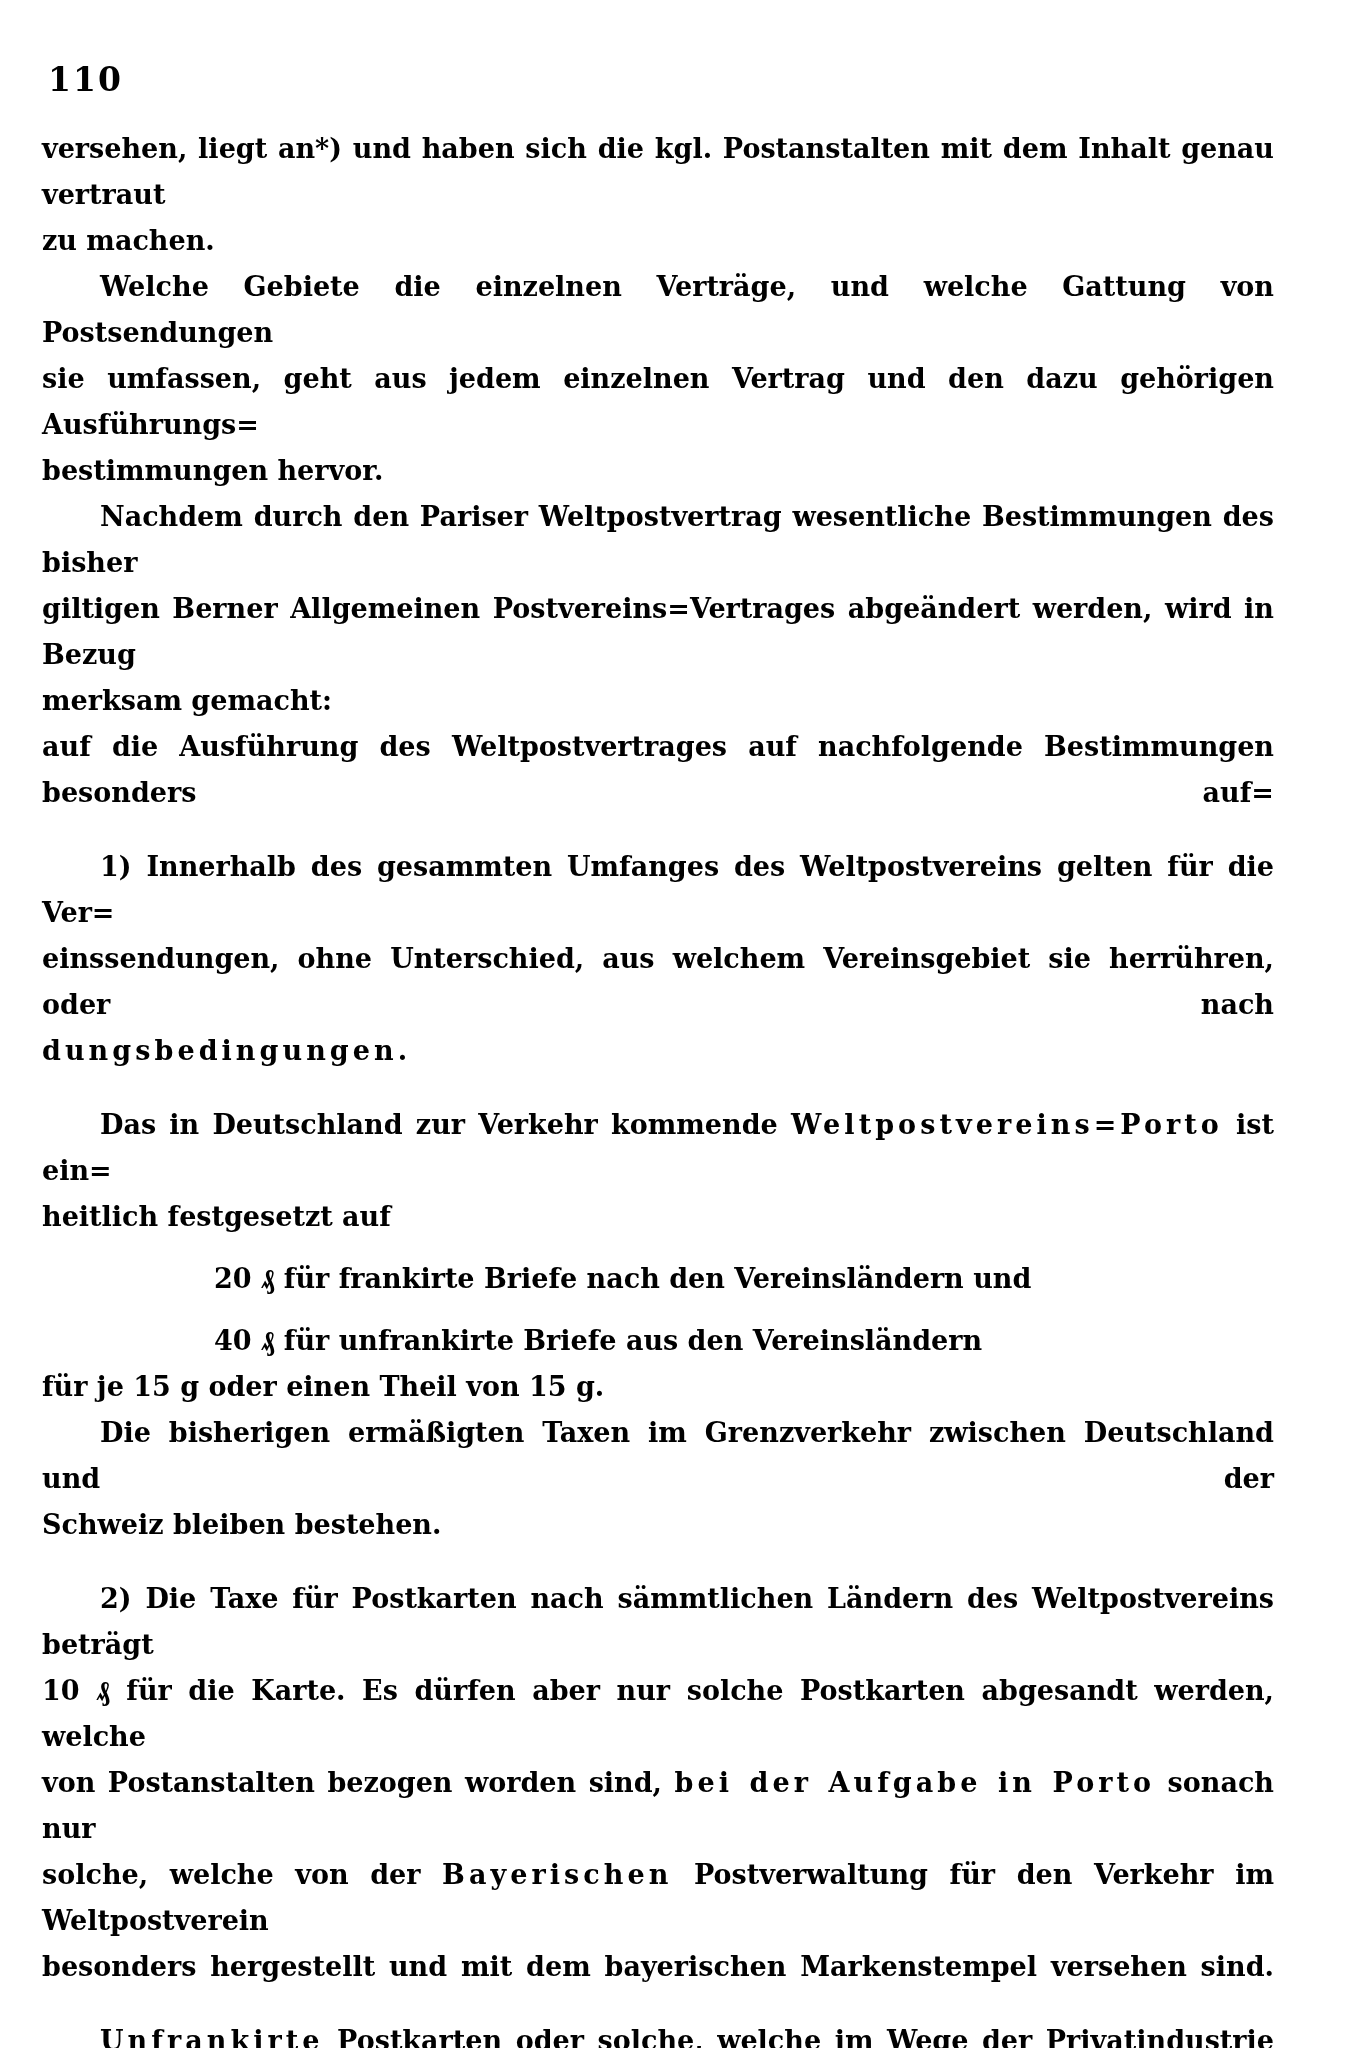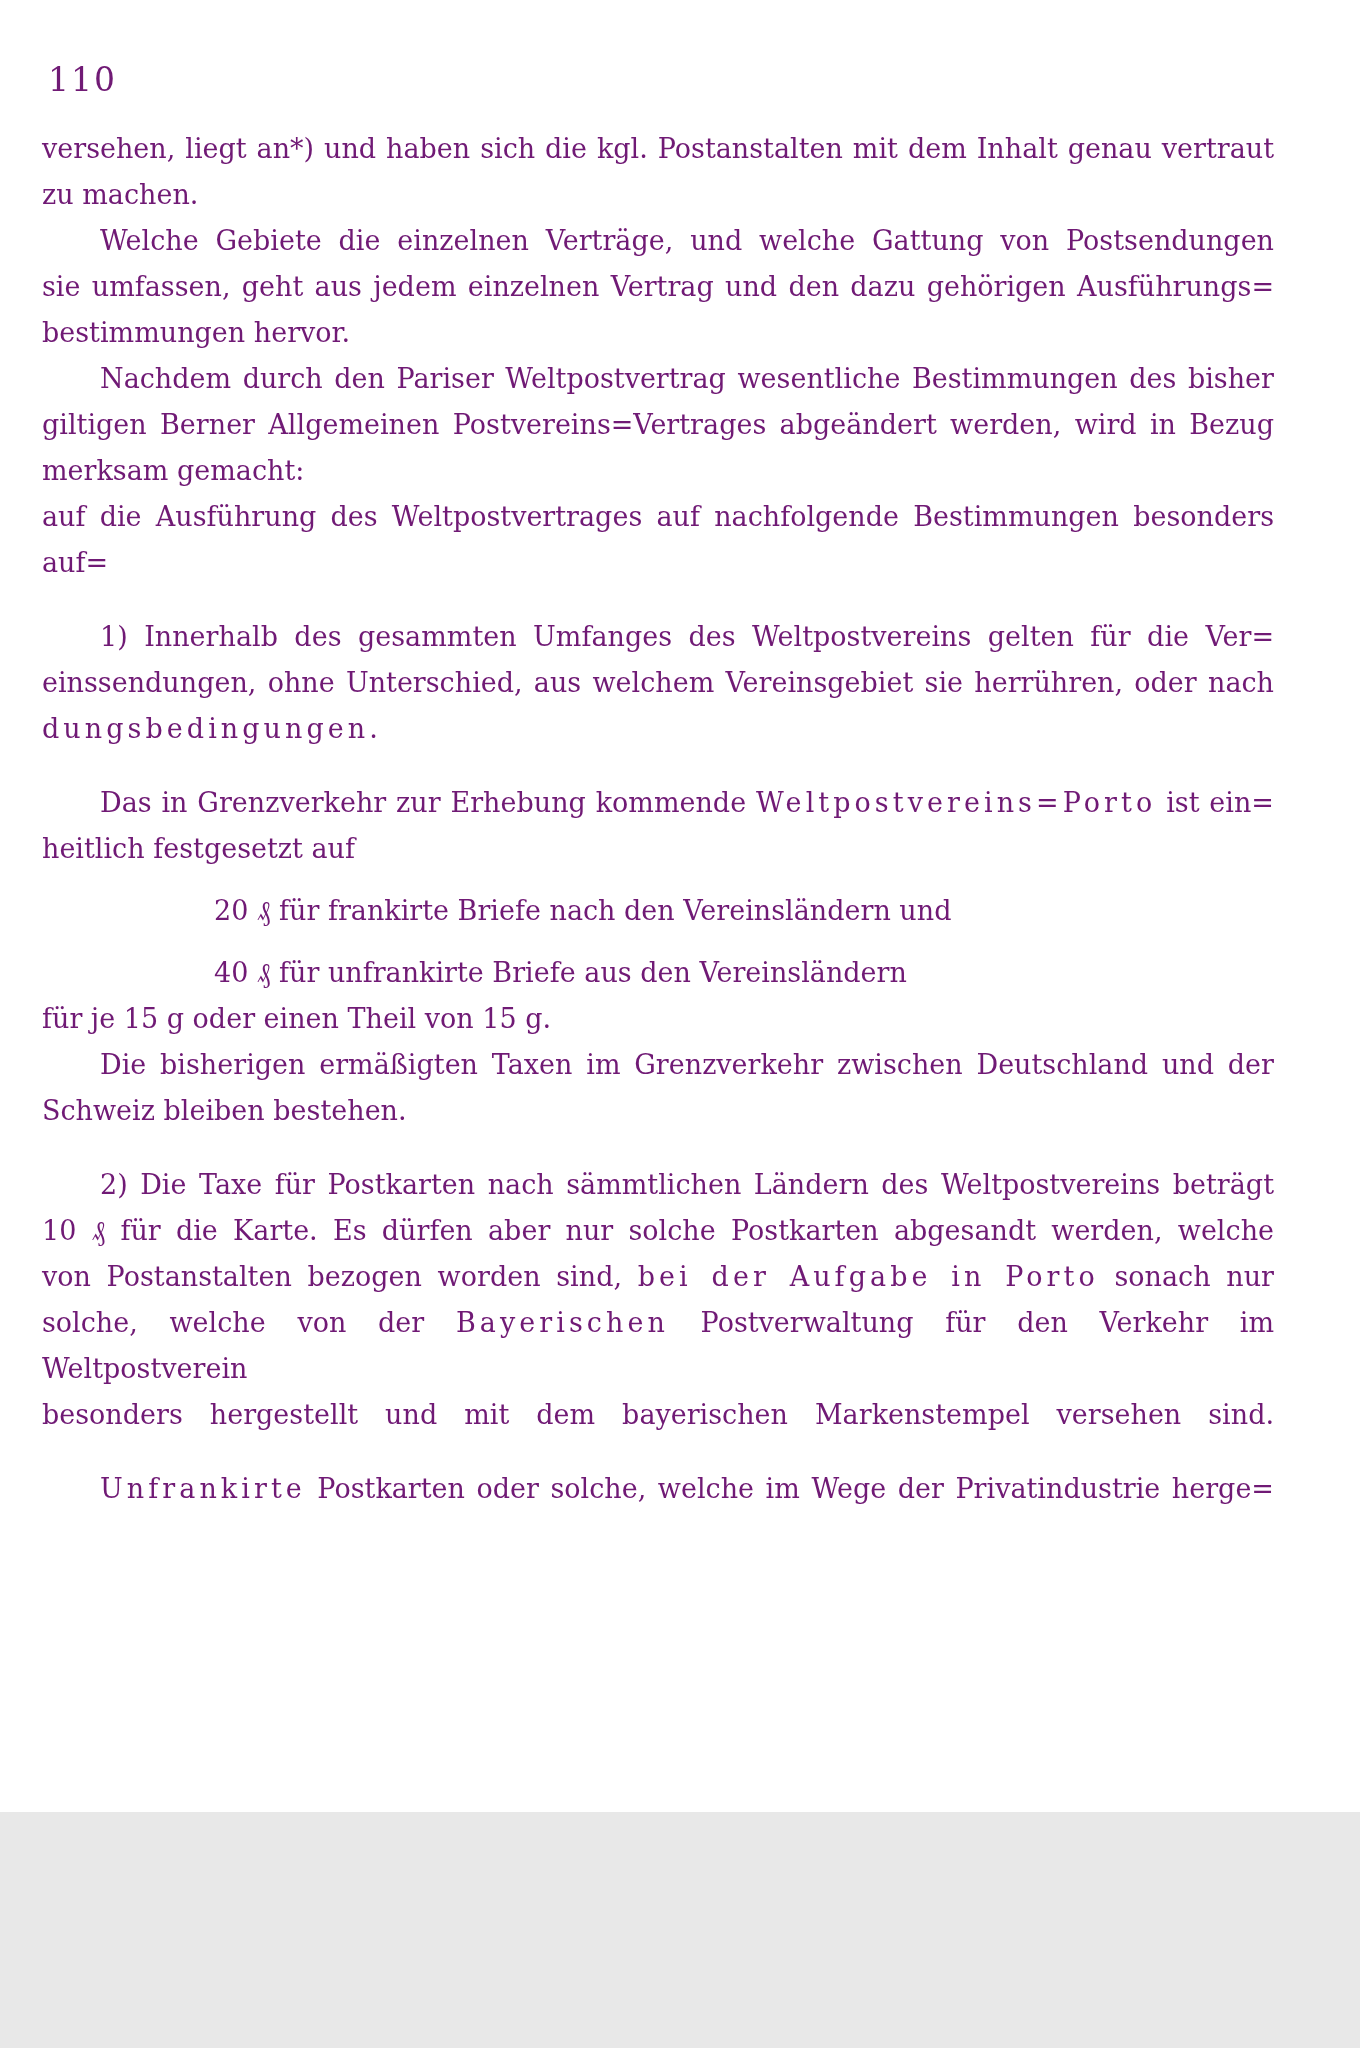--- a/index.html
+++ b/index.html
@@ -1,22 +1,22 @@
 <!DOCTYPE html>
 <html><head>
 <meta charset="utf-8">
 <style>
   html,body { margin:0; padding:0; background:#e8e8e8; }
   .page {
     position:relative;
-    width:1360px; height:1812px;
+    width:1360px; height:2048px;
     background:#ffffff;
-    color:#701a75;
+    color:#000000;
     font-family:"DejaVu Serif", serif;
-    font-weight:400;
+    font-weight:700;
     overflow:hidden;
   }
   .pagenum {
     position:absolute;
     left:48px; top:60px;
     font-size:33px;
     letter-spacing:2px;
   }
   .text-block {
     position:absolute;
@@ -43,21 +43,21 @@
       <div class="line ind j"><span>Welche Gebiete die einzelnen Verträge, und welche Gattung von Postsendungen</span></div>
       <div class="line j"><span>sie umfassen, geht aus jedem einzelnen Vertrag und den dazu gehörigen Ausführungs=</span></div>
       <div class="line"><span>bestimmungen hervor.</span></div>
       <div class="line ind j"><span>Nachdem durch den Pariser Weltpostvertrag wesentliche Bestimmungen des bisher</span></div>
       <div class="line j"><span>giltigen Berner Allgemeinen Postvereins=Vertrages abgeändert werden, wird in Bezug</span></div>
       <div class="line"><span>merksam gemacht:</span></div>
       <div class="line j"><span>auf die Ausführung des Weltpostvertrages auf nachfolgende Bestimmungen besonders auf=</span></div>
       <div class="line ind j gap"><span>1) Innerhalb des gesammten Umfanges des Weltpostvereins gelten für die Ver=</span></div>
       <div class="line j"><span>einssendungen, ohne Unterschied, aus welchem Vereinsgebiet sie herrühren, oder nach</span></div>
       <div class="line"><span class="sp">dungsbedingungen.</span></div>
-      <div class="line ind j gap"><span>Das in Grenzverkehr zur Erhebung kommende </span><span class="sp">Weltpostvereins=Porto</span><span> ist ein=</span></div>
+      <div class="line ind j gap"><span>Das in Deutschland zur Verkehr kommende </span><span class="sp">Weltpostvereins=Porto</span><span> ist ein=</span></div>
       <div class="line"><span>heitlich festgesetzt auf</span></div>
       <div class="line tab"><span>20 ₰ für frankirte Briefe nach den Vereinsländern und</span></div>
       <div class="line tab"><span>40 ₰ für unfrankirte Briefe aus den Vereinsländern</span></div>
       <div class="line"><span>für je 15 g oder einen Theil von 15 g.</span></div>
       <div class="line ind j"><span>Die bisherigen ermäßigten Taxen im Grenzverkehr zwischen Deutschland und der</span></div>
       <div class="line"><span>Schweiz bleiben bestehen.</span></div>
       <div class="line ind j gap"><span>2) Die Taxe für Postkarten nach sämmtlichen Ländern des Weltpostvereins beträgt</span></div>
       <div class="line j"><span>10 ₰ für die Karte.  Es dürfen aber nur solche Postkarten abgesandt werden, welche</span></div>
       <div class="line j"><span>von Postanstalten bezogen worden sind, </span><span class="sp">bei der Aufgabe in Porto</span><span> sonach nur</span></div>
       <div class="line j"><span>solche, welche von der </span><span class="sp">Bayerischen</span><span> Postverwaltung für den Verkehr im Weltpostverein</span></div>

